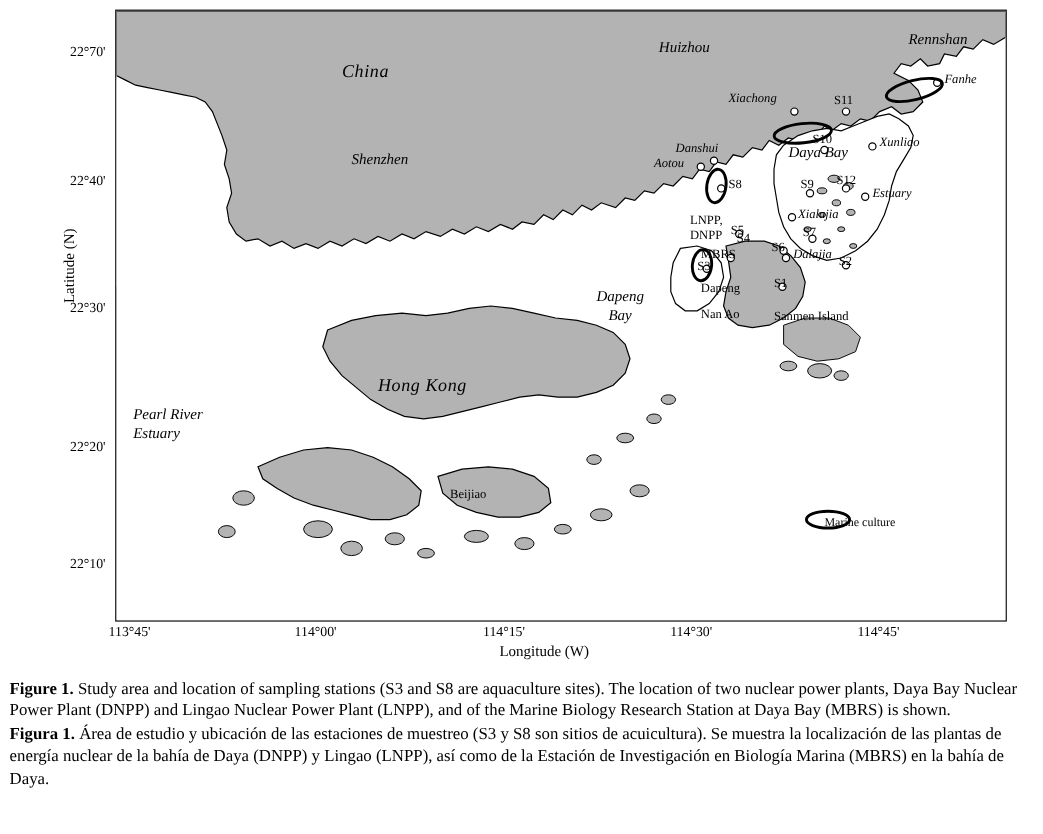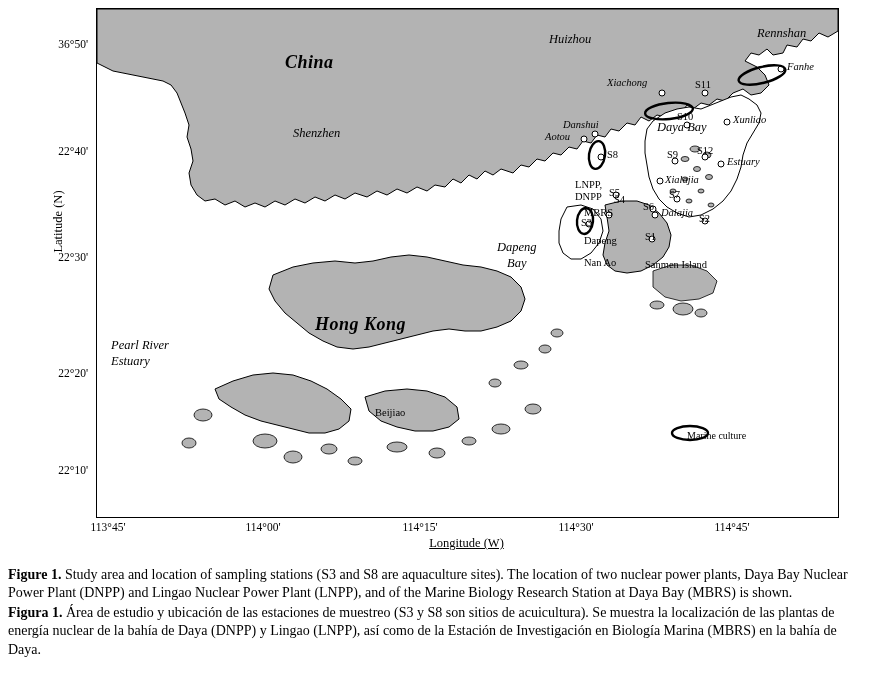--- a/index.html
+++ b/index.html
@@ -7,27 +7,27 @@
   #wrap{position:relative;width:869px;height:695px;overflow:hidden;}
 
   
   #figure{position:absolute;left:0;top:0;width:869px;height:560px;}
   #mapframe{position:absolute;left:96px;top:8px;width:741px;height:508px;border:1.2px solid #000;background:#ffffff;overflow:hidden;}
   #mapsvg{position:absolute;left:0;top:0;}
 
   
   .ylab{position:absolute;left:-2px;top:214px;width:120px;text-align:center;font-size:12.5px;
         transform:rotate(-90deg);transform-origin:50% 50%;}
-  .xlab{position:absolute;left:96px;top:536px;width:741px;text-align:center;font-size:12.5px;text-decoration:underline;}
+  .xlab{position:absolute;left:83px;top:536px;width:741px;text-align:center;font-size:12.5px;}
   .ytick{position:absolute;font-size:11.5px;text-align:right;width:58px;}
   .xtick{position:absolute;font-size:11.5px;text-align:center;width:70px;}
 
   
   .mt{position:absolute;white-space:nowrap;line-height:1.05;}
-  .big-it{font-style:italic;font-size:18px;letter-spacing:.5px;font-weight:bold;}
+  .big-it{font-style:italic;font-size:15px;letter-spacing:.5px;}
   .mid-it{font-style:italic;font-size:12.5px;}
   .sm-it{font-style:italic;font-size:10.5px;}
   .sm{font-size:10.5px;}
   .st{font-size:10.5px;}
 
   
   #legend{position:absolute;left:560px;top:420px;font-size:10px;}
   #legend .lgtxt{position:absolute;left:30px;top:1px;white-space:nowrap;}
 
   
@@ -37,21 +37,21 @@
 </style>
 </head>
 <body>
 
 <div id="wrap">
 
   <div id="figure">
 
     <div class="ylab">Latitude (N)</div>
 
-    <div class="ytick" style="left:30px; top:38px;">36°50'</div>
+    <div class="ytick" style="left:30px; top:38px;">22°70'</div>
     <div class="ytick" style="left:30px; top:145px;">22°40'</div>
     <div class="ytick" style="left:30px; top:251px;">22°30'</div>
     <div class="ytick" style="left:30px; top:367px;">22°20'</div>
     <div class="ytick" style="left:30px; top:464px;">22°10'</div>
 
     <div class="xtick" style="left:73px;  top:521px;">113°45'</div>
     <div class="xtick" style="left:228px; top:521px;">114°00'</div>
     <div class="xtick" style="left:385px; top:521px;">114°15'</div>
     <div class="xtick" style="left:541px; top:521px;">114°30'</div>
     <div class="xtick" style="left:697px; top:521px;">114°45'</div>

